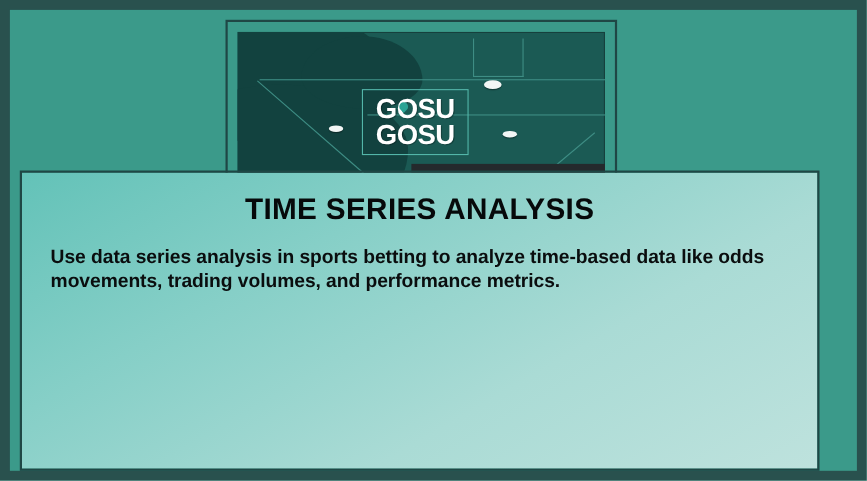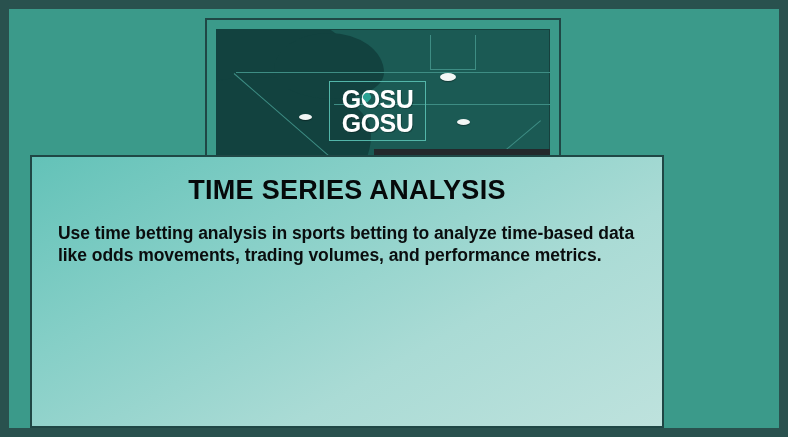--- a/index.html
+++ b/index.html
@@ -139,22 +139,22 @@
     left: 11px; top: 11px;
     width: 11px; height: 8px;
     background: #2aa394;
   }
   .bet-word { font-size: 19px; letter-spacing: .2px; white-space: nowrap; }
   .bet-word .b1 { color: #ffffff; font-weight: bold; }
   .bet-word .b2 { color: #e8ecec; font-weight: normal; }
   
   #content-panel {
     position: absolute;
-    left: 21px; top: 146px;
-    width: 634px; height: 273px;
+    left: 9px; top: 146px;
+    width: 727px; height: 273px;
     box-sizing: border-box;
     border: 2px solid #1f4745;
     background: linear-gradient(150deg, #63c2b8 0%, #86cfc7 32%, #aadbd5 66%, #bee2dd 100%);
     padding: 14px 26px 0 26px;
   }
   #page-title {
     text-align: center;
     color: #06090a;
     font-weight: bold;
     font-size: 27px;
@@ -206,16 +206,16 @@
         <div class="bet-word">
           <span class="b1">GOSU</span><span class="b2">BETTING</span>
         </div>
       </div>
 
     </div>
   </div>
 
   <div id="content-panel">
     <div id="page-title">TIME SERIES ANALYSIS</div>
-    <p class="body-copy">Use time betting analysis in sports betting to analyze time-based data like odds movements, trading volumes, and performance metrics.</p>
+    <p class="body-copy">Use data series analysis in sports betting to analyze time-based data like odds movements, trading volumes, and performance metrics.</p>
   </div>
 
 </div>
 
 </body></html>

